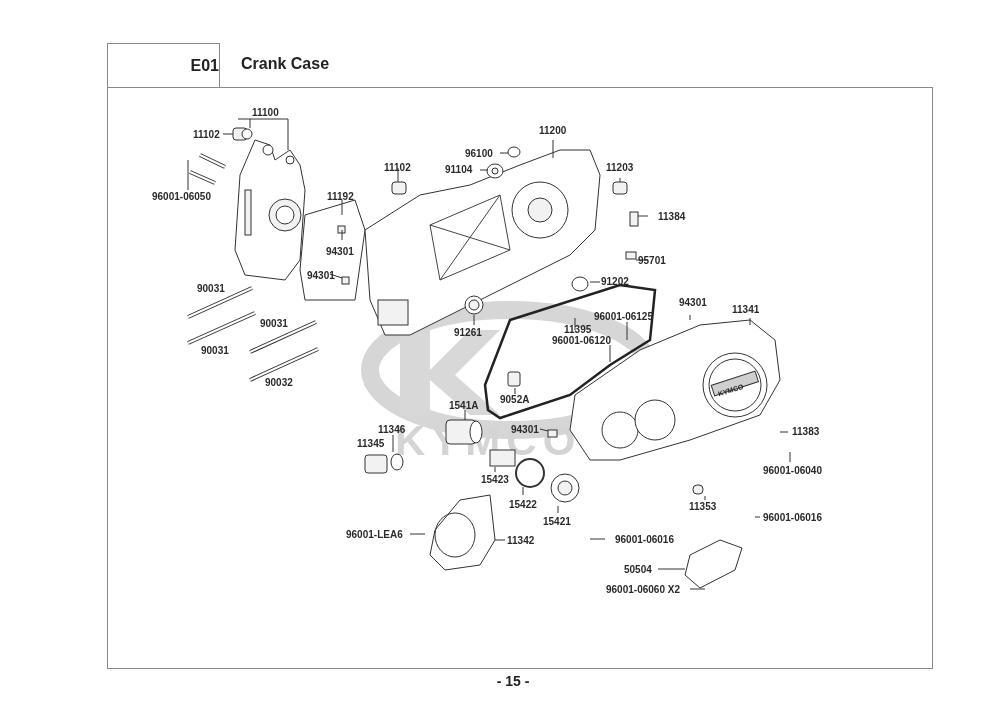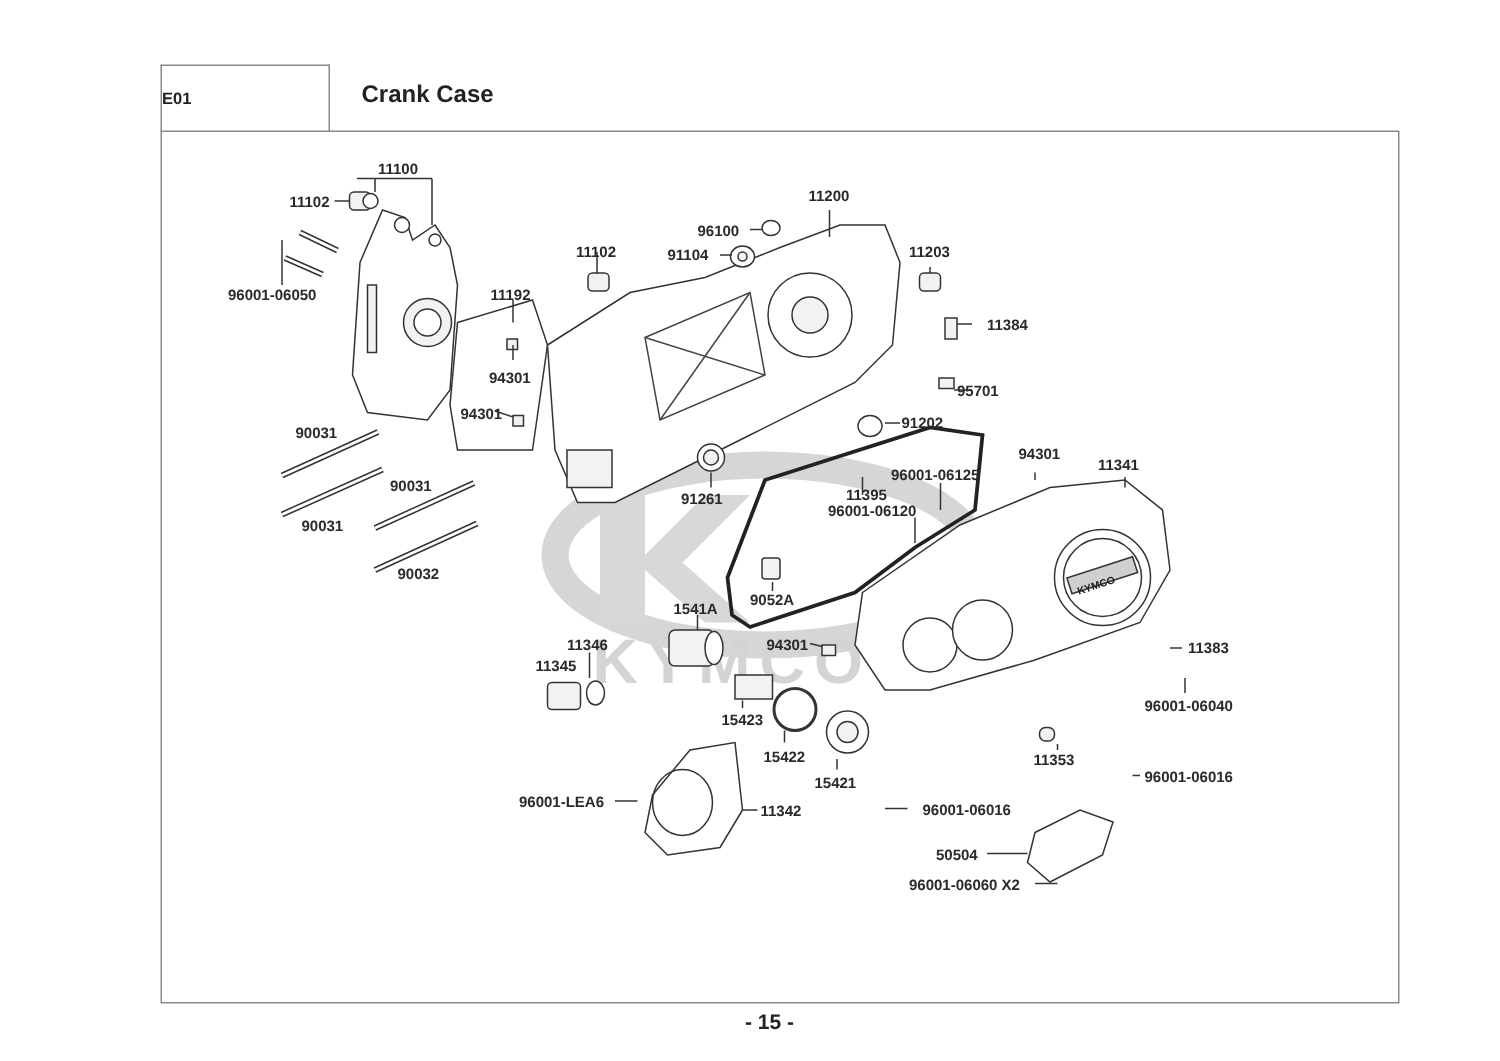--- a/index.html
+++ b/index.html
@@ -1,18 +1,18 @@
 <!DOCTYPE html>
 <html><head>
 <meta charset="utf-8">
 <style>
   html, body { margin: 0; padding: 0; background: #ffffff; }
   body { width: 1000px; height: 707px; position: relative; overflow: hidden; font-family: "Liberation Sans", sans-serif; }
   .frame { position: absolute; left: 107px; top: 87px; width: 826px; height: 582px; border: 1px solid #8a8a8a; box-sizing: border-box; }
-  .code-cell { position: absolute; left: 107px; top: 43px; width: 113px; height: 45px; border: 1px solid #8a8a8a; border-bottom: none; box-sizing: border-box; display: flex; align-items: center; justify-content: flex-start; font-weight: bold; font-size: 11px; color: #222; }
+  .code-cell { position: absolute; left: 107px; top: 43px; width: 113px; height: 45px; border: 1px solid #8a8a8a; border-bottom: none; box-sizing: border-box; display: flex; align-items: center; justify-content: flex-end; font-weight: bold; font-size: 16px; color: #222; }
   .title { position: absolute; left: 241px; top: 55px; font-weight: bold; font-size: 16px; color: #222; }
   .page-num { position: absolute; left: 0; width: 1000px; top: 673px; text-align: center; font-weight: bold; font-size: 14px; color: #222; padding-left: 13px; }
   svg.diagram { position: absolute; left: 0; top: 0; }
   .lbl { font-family: "Liberation Sans", sans-serif; font-weight: bold; font-size: 10px; fill: #2a2a2a; }
   .part { fill: #ffffff; stroke: #333; stroke-width: 1; }
   .part2 { fill: #f2f2f2; stroke: #333; stroke-width: 1; }
   .leader { stroke: #333; stroke-width: 1; fill: none; }
   .wm { fill: #d8d8d8; }
 </style>
 </head>

